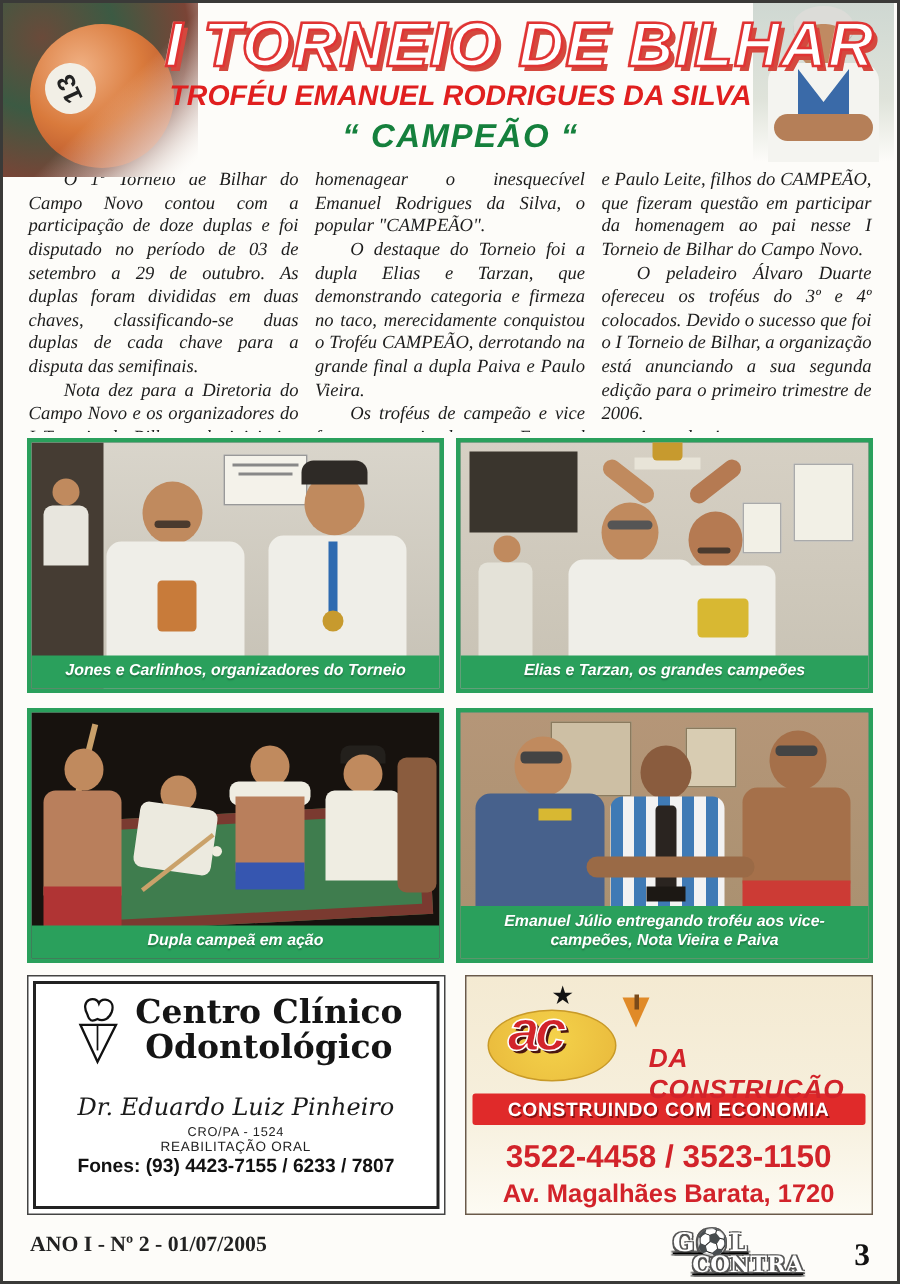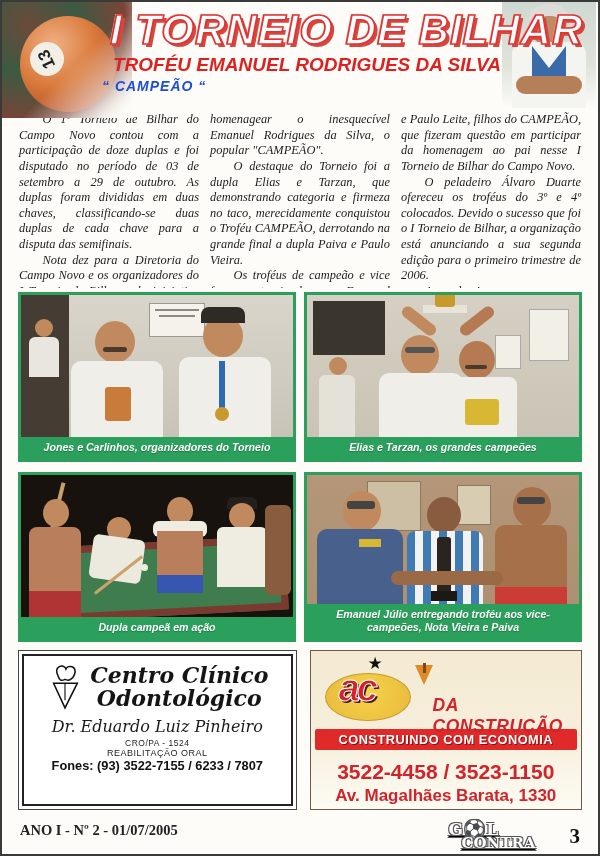--- a/index.html
+++ b/index.html
@@ -45,22 +45,22 @@
     font-size:42px; font-weight:bold; font-style:italic; letter-spacing:1px;
     color:#fff; -webkit-text-stroke:1.7px #e03434;
     text-shadow:3px 3px 0 #d4483e, -1px -1px 0 #f0b0a8;
     white-space:nowrap;
   }
   .sub-title {
     position:absolute; left:100px; right:86px; top:52px; text-align:center;
     font-size:19px; font-weight:bold; font-style:italic; color:#e01f1f; white-space:nowrap;
   }
   .sub-title2 {
-    position:absolute; left:100px; right:86px; top:76px; text-align:left;
-    font-size:14px; font-weight:bold; font-style:italic; color:#1d4ed8; letter-spacing:1px;
+    position:absolute; left:100px; right:86px; top:76px; text-align:center;
+    font-size:22px; font-weight:bold; font-style:italic; color:#15803d; letter-spacing:1px;
   }
 
   
   .columns {
     display:flex; gap:11px; padding:2px 17px 0 17px; height:178px; overflow:hidden;
     font-family:"Liberation Serif", serif; font-style:italic;
     font-size:12.4px; line-height:1.26; color:#1c1c1c; text-align:justify;
   }
   .col { flex:1; }
   .col p.ind { text-indent:1.9em; }
@@ -95,23 +95,23 @@
 
   
   .ads { display:flex; gap:13px; margin:6px 16px 0 16px; height:160px; }
   .ad-clinic {
     flex:1; border:1px solid #444; padding:3px; background:#fff;
   }
   .ad-clinic-inner {
     border:2px solid #222; height:100%; padding:6px 4px 4px 4px; text-align:center;
     display:flex; flex-direction:column; align-items:center;
   }
-  .clinic-top { display:flex; align-items:center; gap:6px;font-style:italic; }
+  .clinic-top { display:flex; align-items:center; gap:6px; }
   .clinic-name { font-family:"DejaVu Serif", serif; font-weight:bold; font-size:22px; line-height:1.05; color:#151515; }
-  .clinic-doctor { font-family:"DejaVu Serif", serif; font-style:italic; font-size:16px; margin-top:5px; color:#1a1a1a; }
+  .clinic-doctor { font-family:"DejaVu Serif", serif; font-style:italic; font-size:16px; margin-top:16px; color:#1a1a1a; }
   .clinic-reg { font-size:8.5px; letter-spacing:.5px; color:#222; margin-top:2px; }
   .clinic-spec { font-size:9px; letter-spacing:.5px; color:#222; }
   .clinic-addr { font-size:12.3px; margin-top:8px; color:#111; }
   .clinic-phones { font-size:12.8px; font-weight:bold; color:#111; }
 
   .ad-store {
     flex:1; border:1px solid #6a5a4a; background:linear-gradient(180deg,#f4ead2 0%, #f6efdc 55%, #fdfbf3 100%);
     position:relative; overflow:hidden;
   }
   .store-top { position:relative; height:78px; }
@@ -290,35 +290,35 @@
             <line x1="20" y1="22" x2="20" y2="40" stroke="#111" stroke-width="1.2"></line>
           </svg>
           <div class="clinic-name">
             <div>Centro Clínico</div>
             <div>Odontológico</div>
           </div>
         </div>
         <div class="clinic-doctor">Dr. Eduardo Luiz Pinheiro</div>
         <div class="clinic-reg">CRO/PA - 1524</div>
         <div class="clinic-spec">REABILITAÇÃO ORAL</div>
-        <div class="clinic-phones">Fones: (93) 3522-7155 / 6233 / 7807</div>
+        <div class="clinic-phones">Fones: (93) 4423-7155 / 6233 / 7807</div>
       </div>
     </div>
 
     <div class="ad-store">
       <div class="store-top">
         <div class="star-icon">★</div>
         <div class="ac-ellipse"></div>
         <div class="ac-text">ac</div>
         <div class="trowel-icon"></div>
         <div class="store-name2">DA CONSTRUÇÃO</div>
       </div>
       <div class="store-band">CONSTRUINDO COM ECONOMIA</div>
       <div class="store-phones">3522-4458 / 3523-1150</div>
-      <div class="store-addr">Av. Magalhães Barata, 1330</div>
+      <div class="store-addr">Av. Magalhães Barata, 1720</div>
     </div>
 
   </div>
 
   <div class="footer">
     <div class="footer-issue">ANO I - Nº 2 - 01/07/2005</div>
     <div class="mag-logo">
       <div class="mag-line1">G⚽L</div>
       <div class="mag-line2">CONTRA</div>
     </div>

